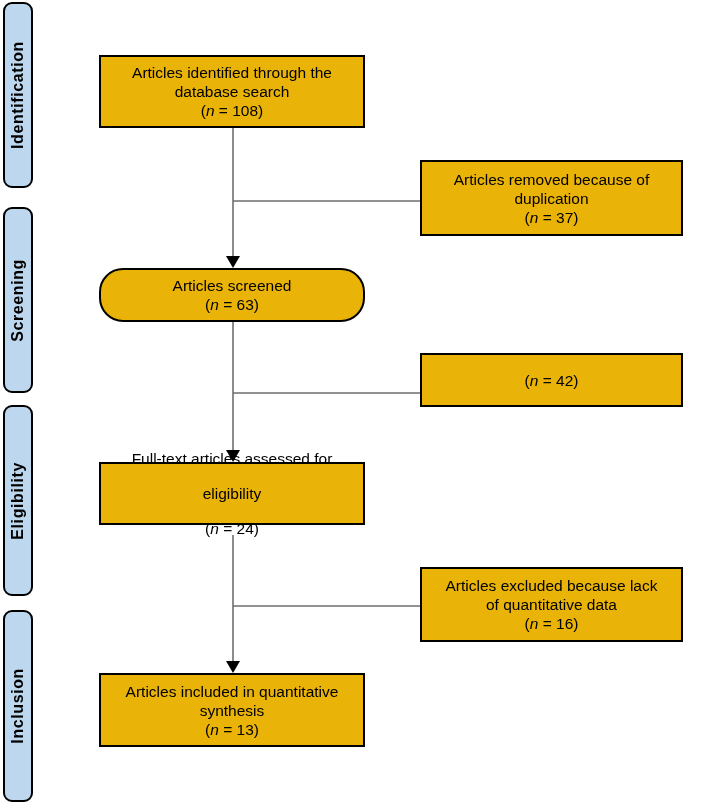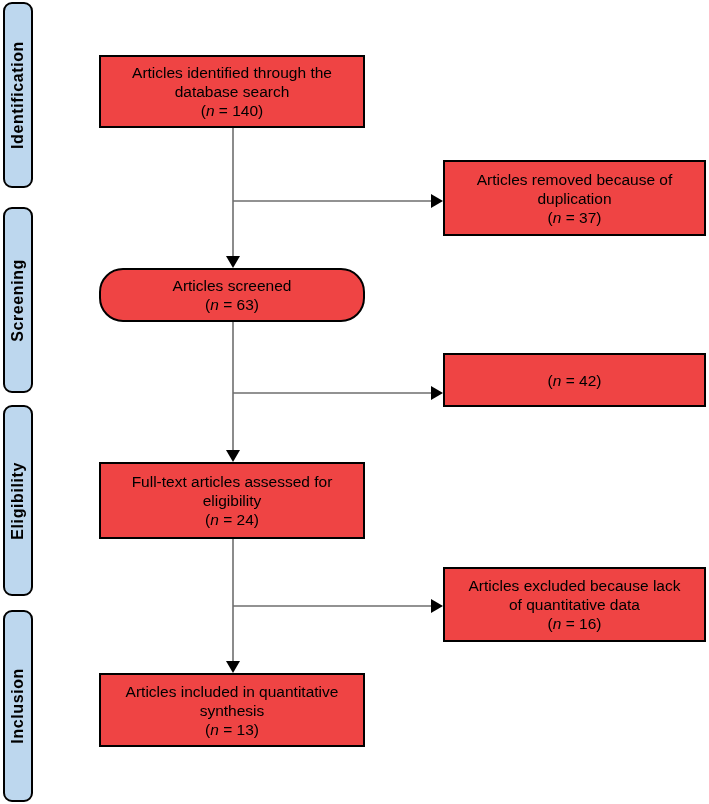--- a/index.html
+++ b/index.html
@@ -42,37 +42,37 @@
   #stage-identification { top: 2px;   height: 186px; }
   #stage-screening      { top: 207px; height: 186px; }
   #stage-eligibility    { top: 405px; height: 191px; }
   #stage-inclusion      { top: 610px; height: 192px; }
 
   
   .box {
     position: absolute;
     box-sizing: border-box;
     border: 2px solid var(--box-border, #000000);
-    background: #ef4444;
+    background: #eab308;
     display: flex;
     flex-direction: column;
     justify-content: center;
     text-align: center;
     font-size: 15.5px;
     line-height: 19px;
     padding: 2px 6px;
   }
   .box .nvar { font-style: italic; }
 
   .main-box { left: 99px;  width: 266px; }
-  .side-box { left: 443px; width: 263px; justify-content: center; }
+  .side-box { left: 420px; width: 263px; justify-content: center; }
 
   #box-identified { top: 55px;  height: 73px; }
   #box-screened   { top: 268px; height: 54px; border-radius: 24px; }
-  #box-fulltext   { top: 462px; height: 77px; }
+  #box-fulltext   { top: 462px; height: 63px; gap: 16px; }
   #box-included   { top: 673px; height: 74px; }
 
   #box-duplication { top: 160px; height: 76px; }
   #box-noteligible { top: 353px; height: 54px; }
   #box-excluded    { top: 567px; height: 75px; }
 
   
   svg.arrows {
     position: absolute;
     left: 0;
@@ -122,21 +122,21 @@
     <polygon class="arrow-head" points="431,194 431,208 443,201"></polygon>
     <path class="flow-line" d="M233 393 L432 393"></path>
     <polygon class="arrow-head" points="431,386 431,400 443,393"></polygon>
     <path class="flow-line" d="M233 606 L432 606"></path>
     <polygon class="arrow-head" points="431,599 431,613 443,606"></polygon>
   </svg>
 
   <div class="box main-box" id="box-identified">
     <div>Articles identified through the</div>
     <div>database search</div>
-    <div><span>(</span><span class="nvar">n</span><span> = 140)</span></div>
+    <div><span>(</span><span class="nvar">n</span><span> = 108)</span></div>
   </div>
 
   <div class="box main-box" id="box-screened">
     <div>Articles screened</div>
     <div><span>(</span><span class="nvar">n</span><span> = 63)</span></div>
   </div>
 
   <div class="box main-box" id="box-fulltext">
     <div>Full-text articles assessed for</div>
     <div>eligibility</div>

